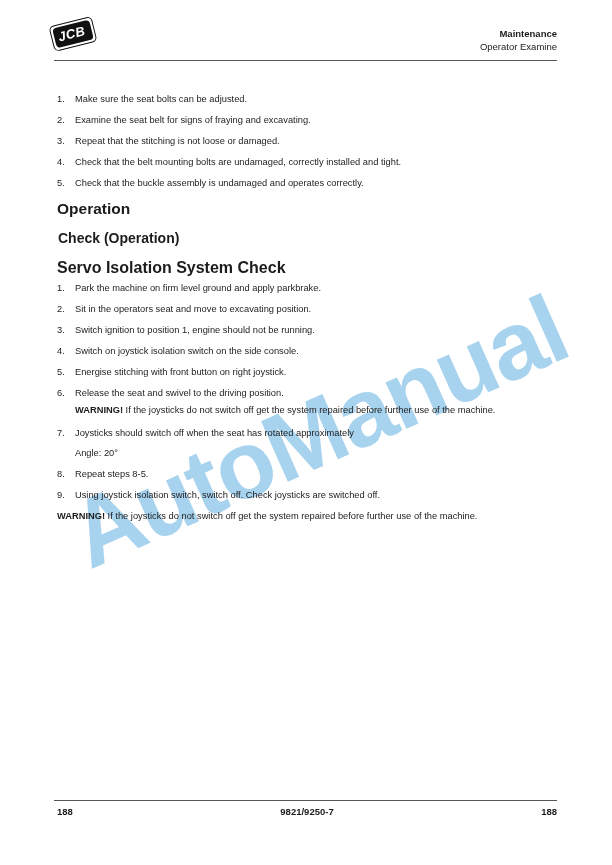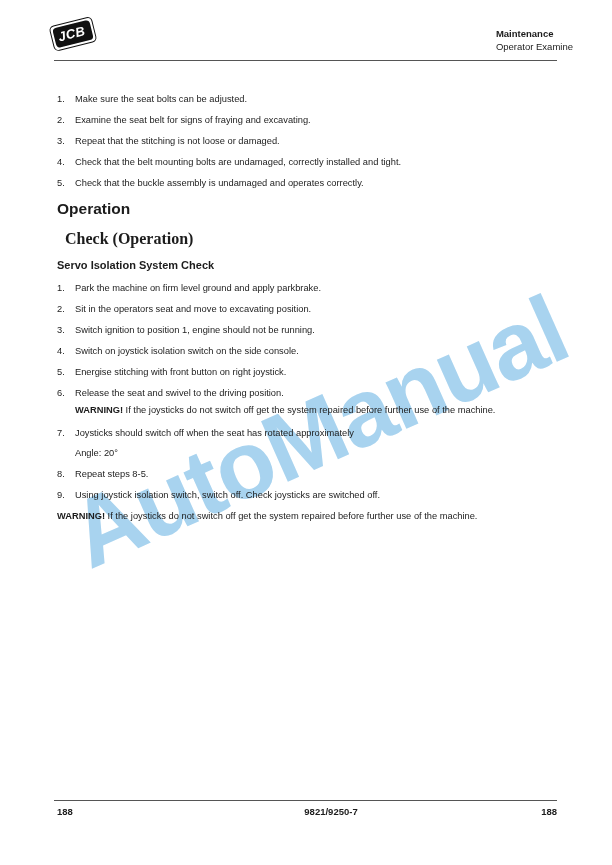--- a/index.html
+++ b/index.html
@@ -41,21 +41,22 @@
     color:#fff;
     font-weight:bold;
     font-style:italic;
     font-size:13px;
     line-height:17px;
     padding:1px 6px 2px 4px;
     border-radius:4px;
     letter-spacing:0.5px;
   }
   .header-right{
-    position:absolute;top:27px;right:39px;
+    position:absolute;top:27px;right:55px;
+    text-align:right;
     font-size:9.5px;line-height:13px;
   }
   .header-right .section{font-weight:bold;}
   .rule{
     position:absolute;left:54px;right:55px;
     border-top:1px solid #555;
     height:0;
   }
   .rule.header-rule{top:60px;}
   .rule.footer-rule{top:800px;}
@@ -69,29 +70,29 @@
   .list2{top:283px;}
   .step.tight{margin-bottom:6.5px;}
   .step .txt .line2{margin-top:9px;}
   .warning{
     font-size:9.3px;line-height:10.5px;
     margin-bottom:12.5px;
   }
   .warning.indented{margin-left:18px;}
   .warning .wlabel{font-weight:bold;}
   .h1{position:absolute;left:57px;top:200px;font-size:15.5px;font-weight:bold;}
-  .h2{position:absolute;left:65px;top:230px;font-size:16px;font-weight:bold;font-family:Liberation Serif, serif;}
-  .h3{position:absolute;left:57px;top:259px;font-size:11px;font-weight:bold;}
+  .h2{position:absolute;left:58px;top:230px;font-size:14px;font-weight:bold;}
+  .h3{position:absolute;left:57px;top:259px;font-size:16px;font-weight:bold;}
   
   .footer{
     position:absolute;left:57px;right:55px;top:806px;
     font-size:9.5px;font-weight:bold;
   }
   .footer .pg-left{position:absolute;left:0;}
-  .footer .doc-no{position:absolute;left:50%;transform:translateX(-50%);margin-left:24px;}
+  .footer .doc-no{position:absolute;left:50%;transform:translateX(-50%);}
   .footer .pg-right{position:absolute;right:0;}
 </style>
 </head>
 <body>
 
 <div class="page">
 
   <div class="watermark" style="color: rgb(168, 211, 239);">AutoManual</div>
 
   <div class="layer">

